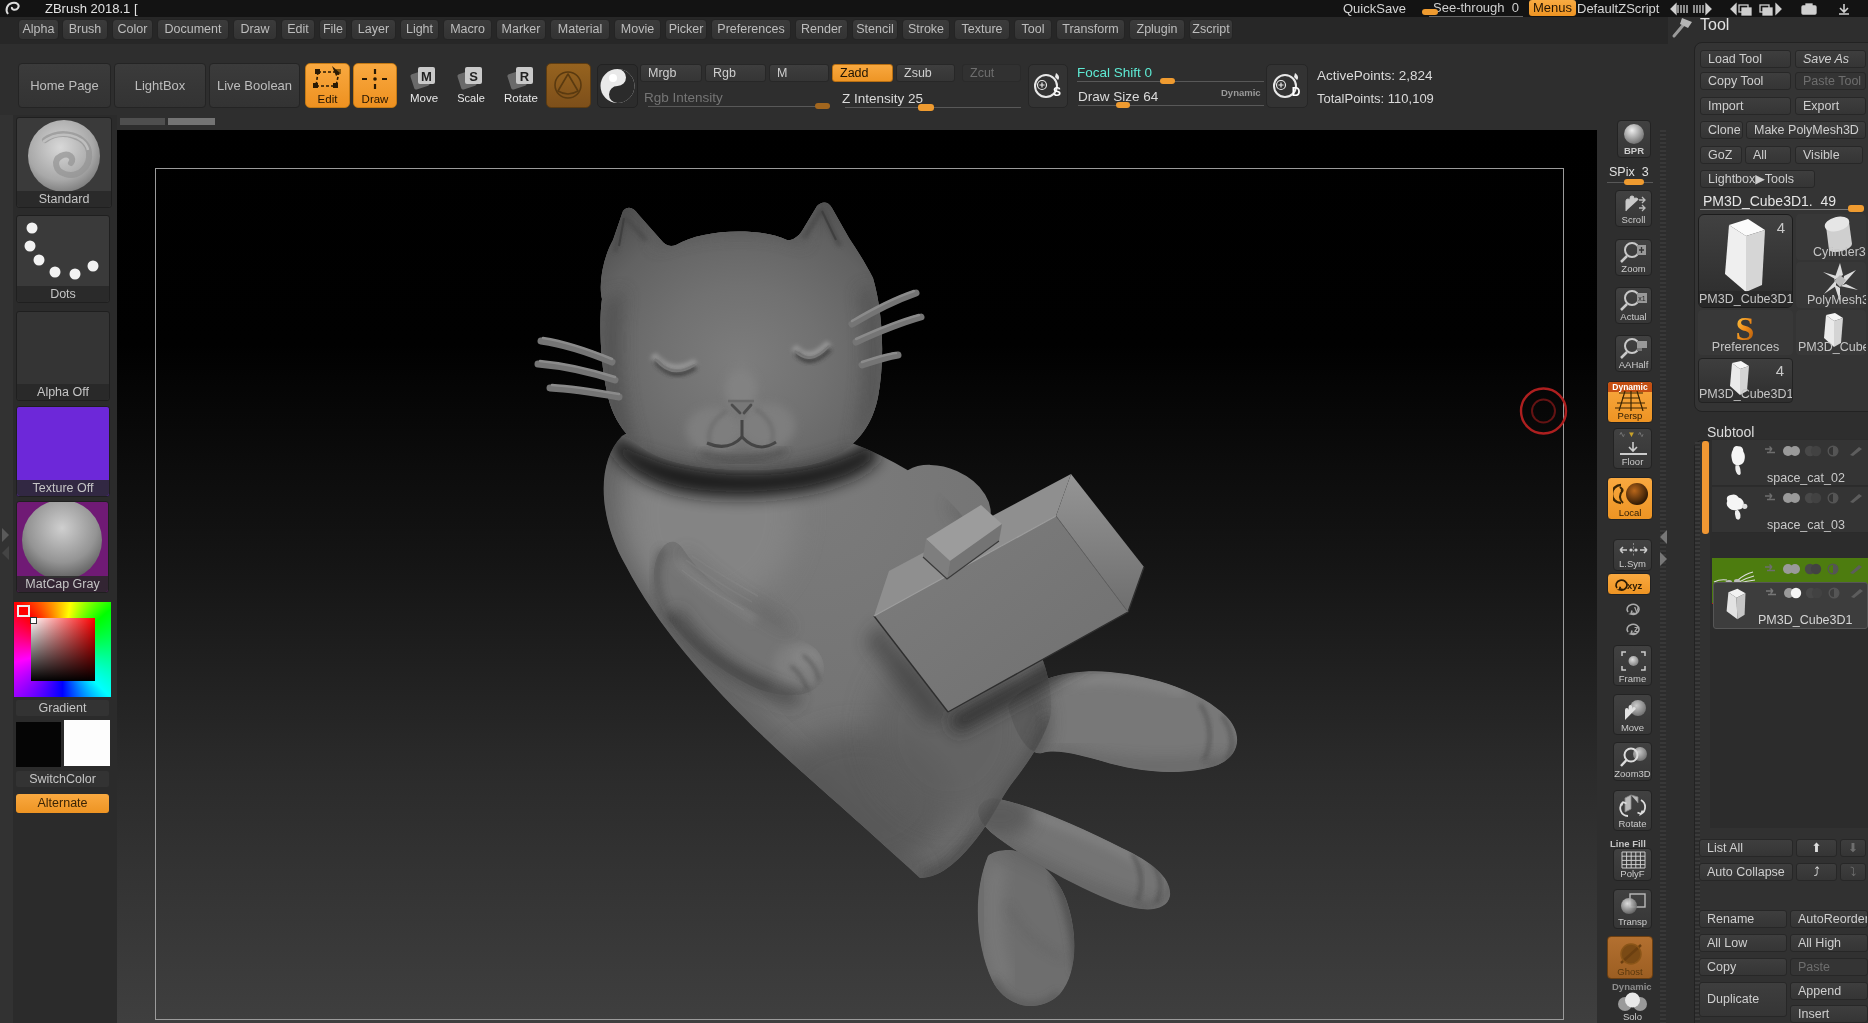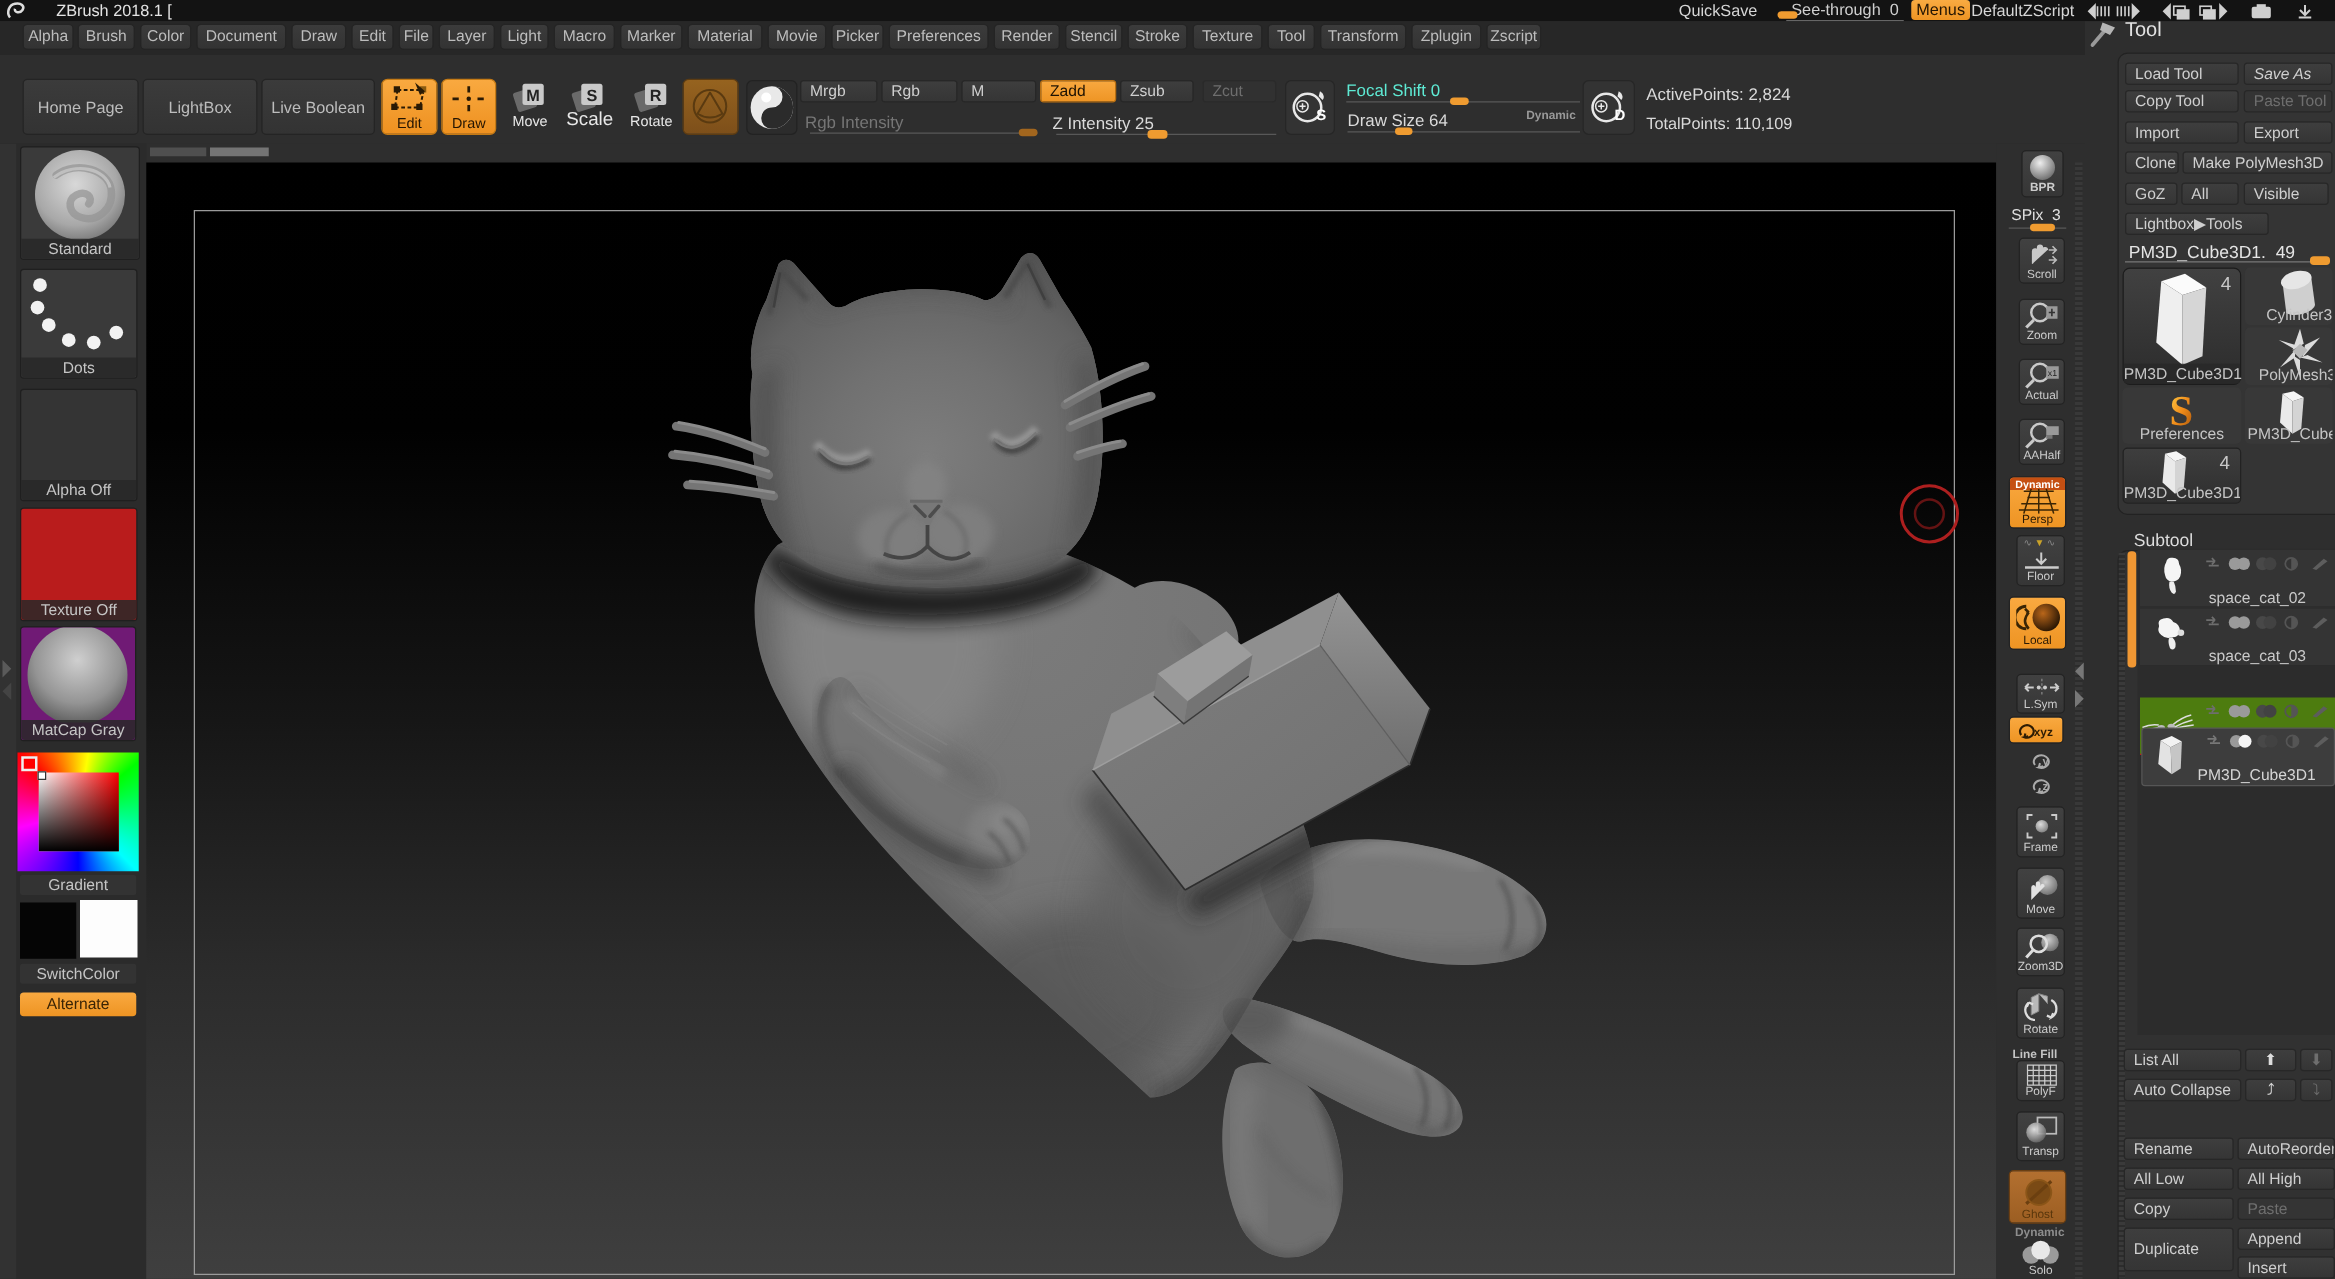--- a/index.html
+++ b/index.html
@@ -121,21 +121,21 @@
     <text x="20.5" y="16.5" font-size="13" font-weight="bold" fill="#222" text-anchor="middle">M</text>
   </svg>
   <div style="position:absolute;bottom:0;left:0;right:0;text-align:center;font-size:11.5px;color:#e8e8e8;">Move</div>
 </div>
 <div class="abs" style="left:453px;top:64px;width:36px;height:40px;">
   <svg width="36" height="30" viewBox="0 0 36 30">
     <rect x="6" y="8" width="16" height="16" rx="2" fill="#6a6a6a" transform="rotate(-18 14 16)"></rect>
     <rect x="12" y="3" width="17" height="17" rx="2" fill="#c9c9c9"></rect>
     <text x="20.5" y="16.5" font-size="13" font-weight="bold" fill="#222" text-anchor="middle">S</text>
   </svg>
-  <div style="position:absolute;bottom:0;left:0;right:0;text-align:center;font-size:15px;color:#e8e8e8;">Scale</div>
+  <div style="position:absolute;bottom:0;left:0;right:0;text-align:center;font-size:11px;color:#e8e8e8;">Scale</div>
 </div>
 <div class="abs" style="left:501px;top:64px;width:40px;height:40px;">
   <svg width="40" height="30" viewBox="0 0 40 30">
     <rect x="8" y="8" width="16" height="16" rx="2" fill="#6a6a6a" transform="rotate(-18 16 16)"></rect>
     <rect x="15" y="3" width="17" height="17" rx="2" fill="#c9c9c9"></rect>
     <text x="23.5" y="16.5" font-size="13" font-weight="bold" fill="#222" text-anchor="middle">R</text>
   </svg>
   <div style="position:absolute;bottom:0;left:0;right:0;text-align:center;font-size:11.5px;color:#e8e8e8;">Rotate</div>
 </div>
 
@@ -235,21 +235,21 @@
           <circle cx="76" cy="50" r="5.5"></circle>
     </g>
   </svg>
   <div class="thumblabel">Dots</div>
 </div>
 
 <div class="thumbbox" style="left:16px;top:311px;width:94px;height:90px;background:#343434;">
   <div class="thumblabel">Alpha Off</div>
 </div>
 
-<div class="thumbbox" style="left:16px;top:406px;width:94px;height:91px;background:#b91c1c;">
+<div class="thumbbox" style="left:16px;top:406px;width:94px;height:91px;background:#6d28d9;">
   <div class="thumblabel">Texture Off</div>
 </div>
 
 <div class="thumbbox" style="left:16px;top:501px;width:93px;height:92px;background:#701a75;">
   <svg width="91" height="76" viewBox="0 0 91 76">
     <defs>
       <radialGradient id="mcg" cx="50%" cy="35%" r="72%">
         <stop offset="0%" stop-color="#cfcfcf"></stop>
             <stop offset="60%" stop-color="#949494"></stop>
             <stop offset="100%" stop-color="#4e4e4e"></stop>

